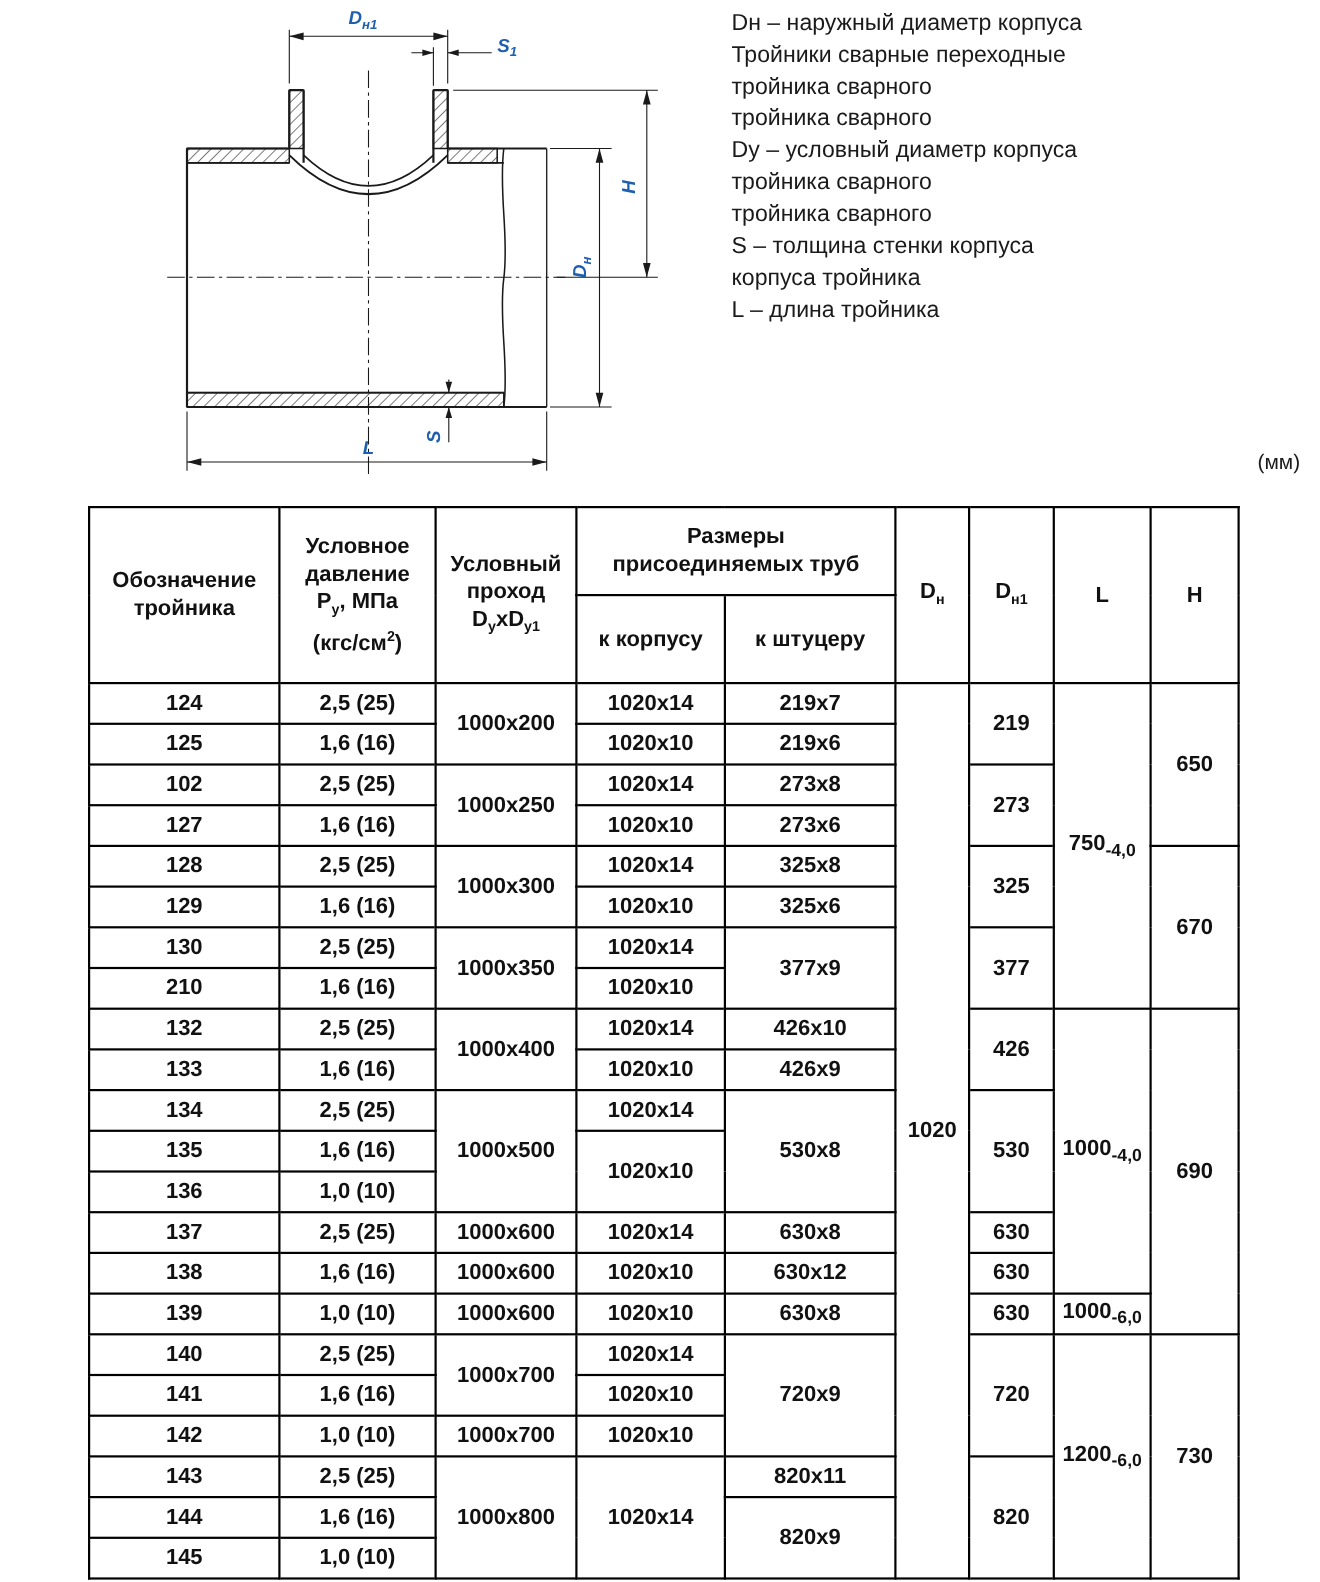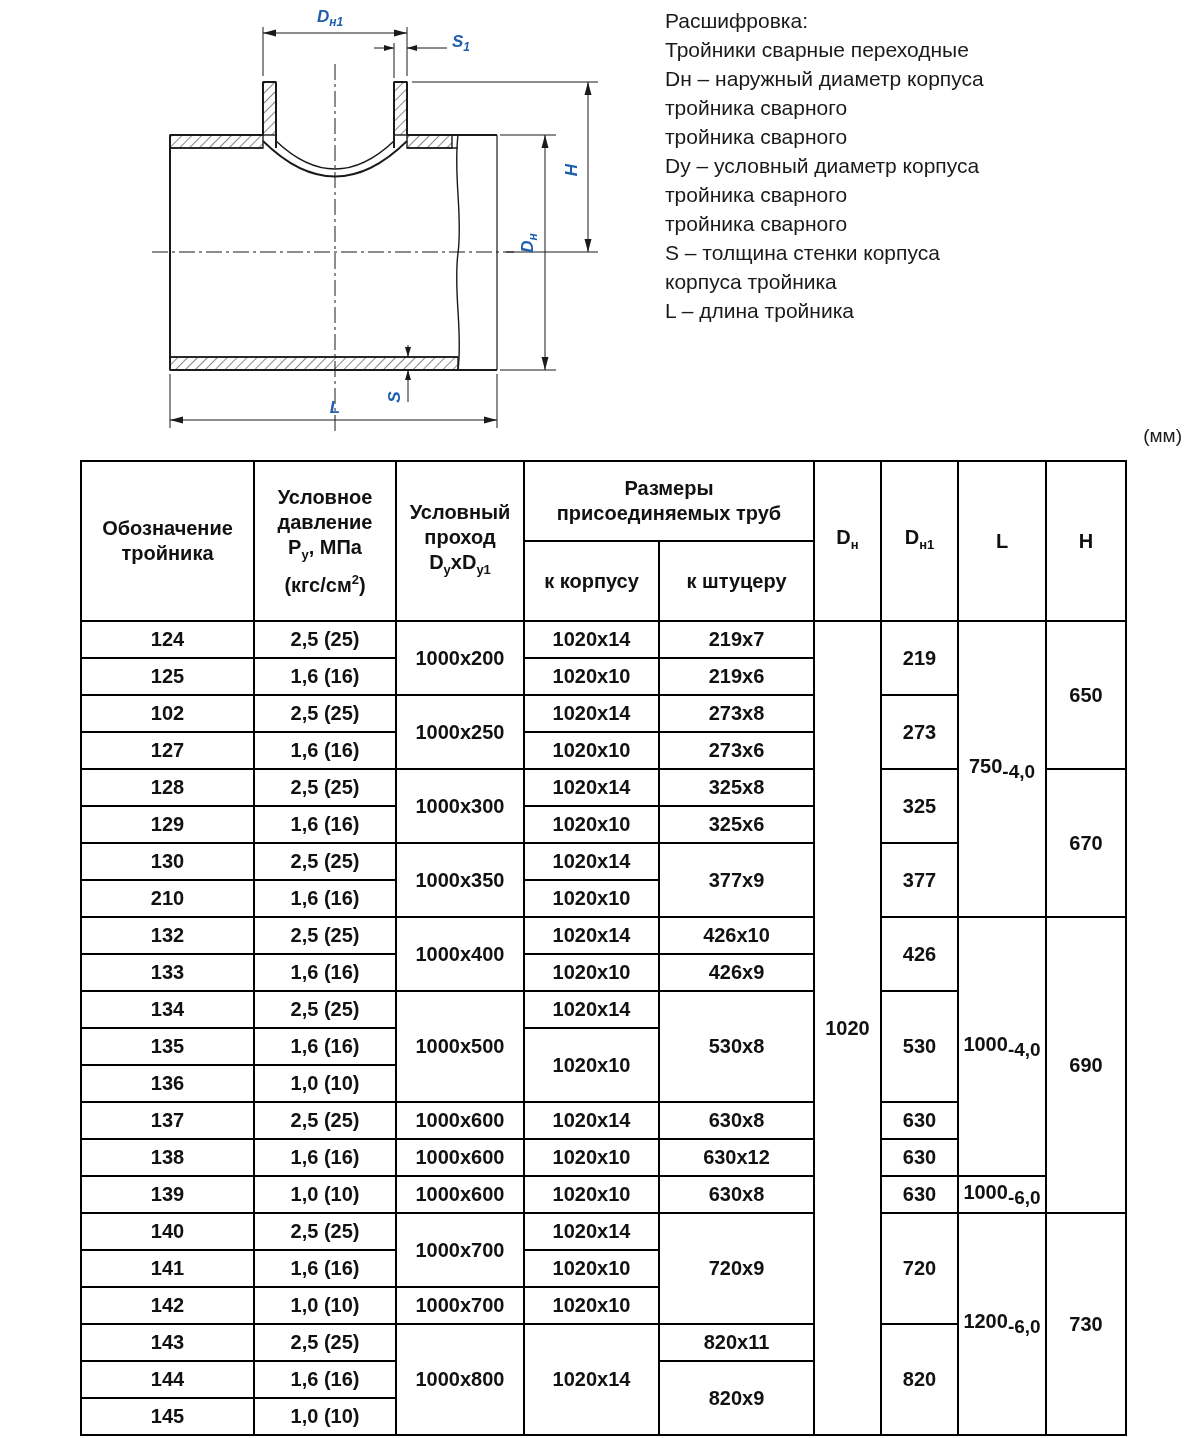--- a/index.html
+++ b/index.html
@@ -5,34 +5,34 @@
   * { margin:0; padding:0; box-sizing:border-box; }
   html,body { background:#ffffff; }
   body {
     width:1200px; height:1438px; position:relative;
     font-family:"Liberation Sans", sans-serif; color:#1a1a1a;
     overflow:hidden;
   }
   .drawing { position:absolute; left:0; top:0; }
   .legend { position:absolute; left:665px; top:6px; width:530px; font-size:21px; line-height:29px; }
   .legend div { white-space:nowrap; }
-  .unit-note { position:absolute; right:18px; top:425px; font-size:19px; }
+  .unit-note { position:absolute; right:18px; top:410px; font-size:19px; }
   table.spec-table {
     position:absolute; left:80px; top:460px; width:1045px;
     border-collapse:collapse; table-layout:fixed;
   }
   .spec-table th, .spec-table td {
     border:2px solid #000; text-align:center; vertical-align:middle;
     font-weight:bold; color:#111; overflow:hidden; padding:0 2px;
   }
   .spec-table th { height:80px; font-size:20px; line-height:25px; font-weight:bold; }
   .spec-table td { height:37px; font-size:20px; }
   .spec-table sub { font-size:13px; }
   .spec-table sup { font-size:13px; }
-  .spec-table sub.tol { font-size:19px; }
+  .spec-table sub.tol { font-size:16px; }
 </style>
 </head>
 <body>
 
 <svg class="drawing" width="660" height="452" viewBox="0 0 660 452">
   <defs>
     <pattern id="hatch" width="7" height="7" patternUnits="userSpaceOnUse" patternTransform="rotate(45)">
       <line x1="0" y1="0" x2="0" y2="7" stroke="#222" stroke-width="1.1"></line>
     </pattern>
   </defs>
@@ -95,24 +95,23 @@
     <text x="330" y="22" text-anchor="middle"><tspan>D</tspan><tspan font-size="12" dy="4">н1</tspan></text>
     <text x="452" y="47"><tspan>S</tspan><tspan font-size="12" dy="4">1</tspan></text>
     <text x="577" y="170" text-anchor="middle" transform="rotate(-90 577 170)"><tspan>H</tspan></text>
     <text x="533" y="243" text-anchor="middle" transform="rotate(-90 533 243)"><tspan>D</tspan><tspan font-size="12" dy="4">н</tspan></text>
     <text x="400" y="397" text-anchor="middle" transform="rotate(-90 400 397)"><tspan>S</tspan></text>
     <text x="335" y="413" text-anchor="middle"><tspan>L</tspan></text>
   </g>
 </svg>
 
 <div class="legend">
-  <div>Расшифровка:</div>
   <div>
+      <div>Dн – наружный диаметр корпуса</div>
       <div>Тройники сварные переходные</div>
-      <div>Dн – наружный диаметр корпуса</div>
       <div>тройника сварного</div>
       <div>тройника сварного</div>
       <div>Dу – условный диаметр корпуса</div>
       <div>тройника сварного</div>
       <div>тройника сварного</div>
       <div>S – толщина стенки корпуса</div>
       <div>корпуса тройника</div>
       <div>L – длина тройника</div>
     </div>
 </div>

